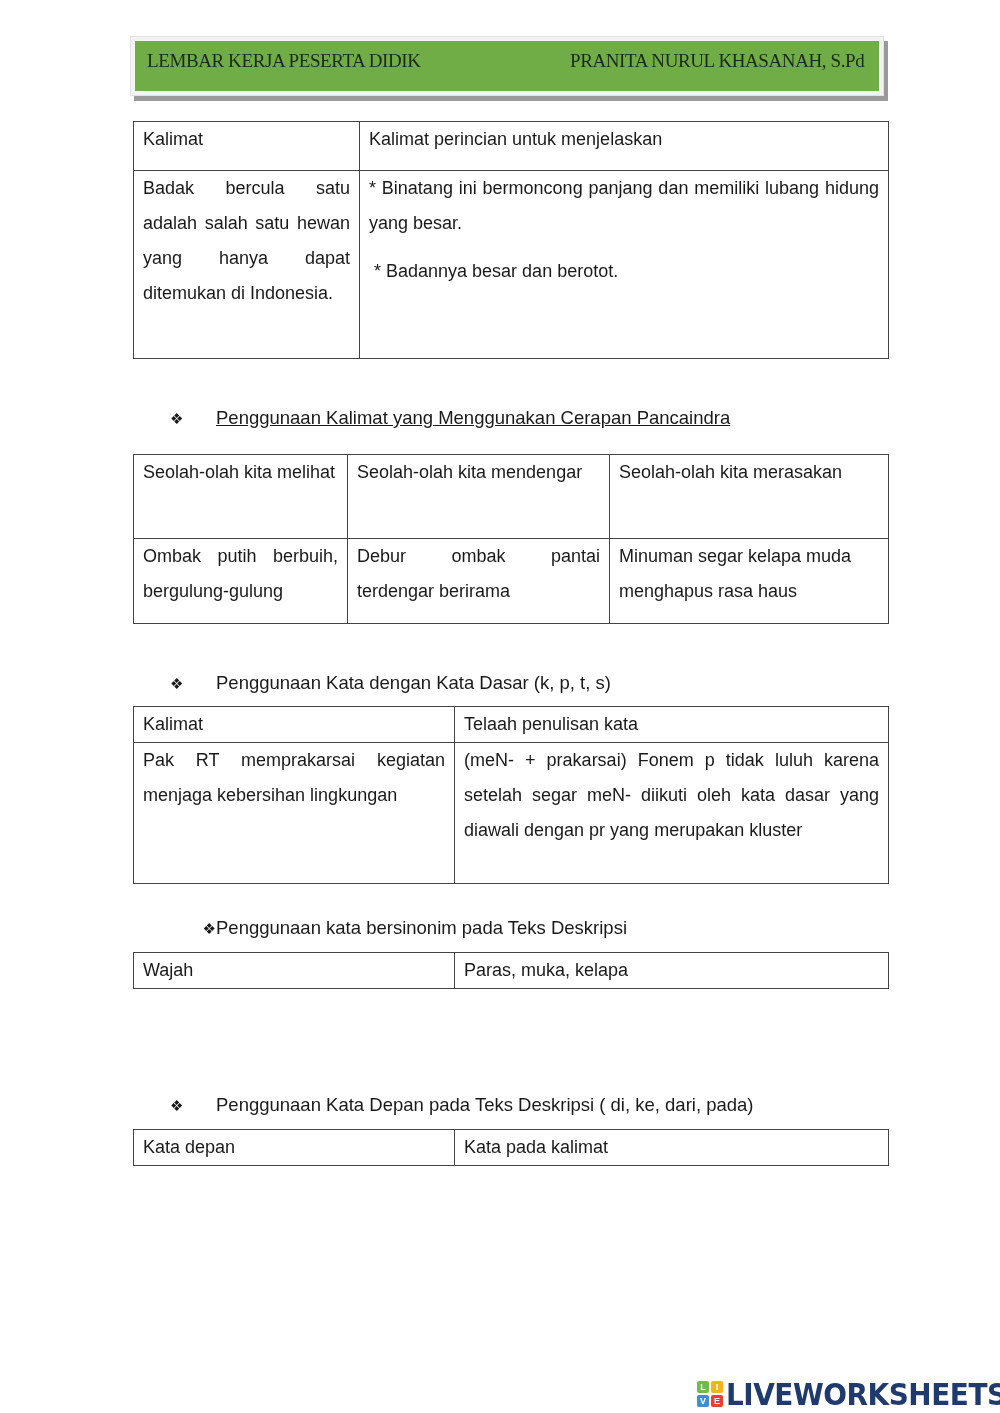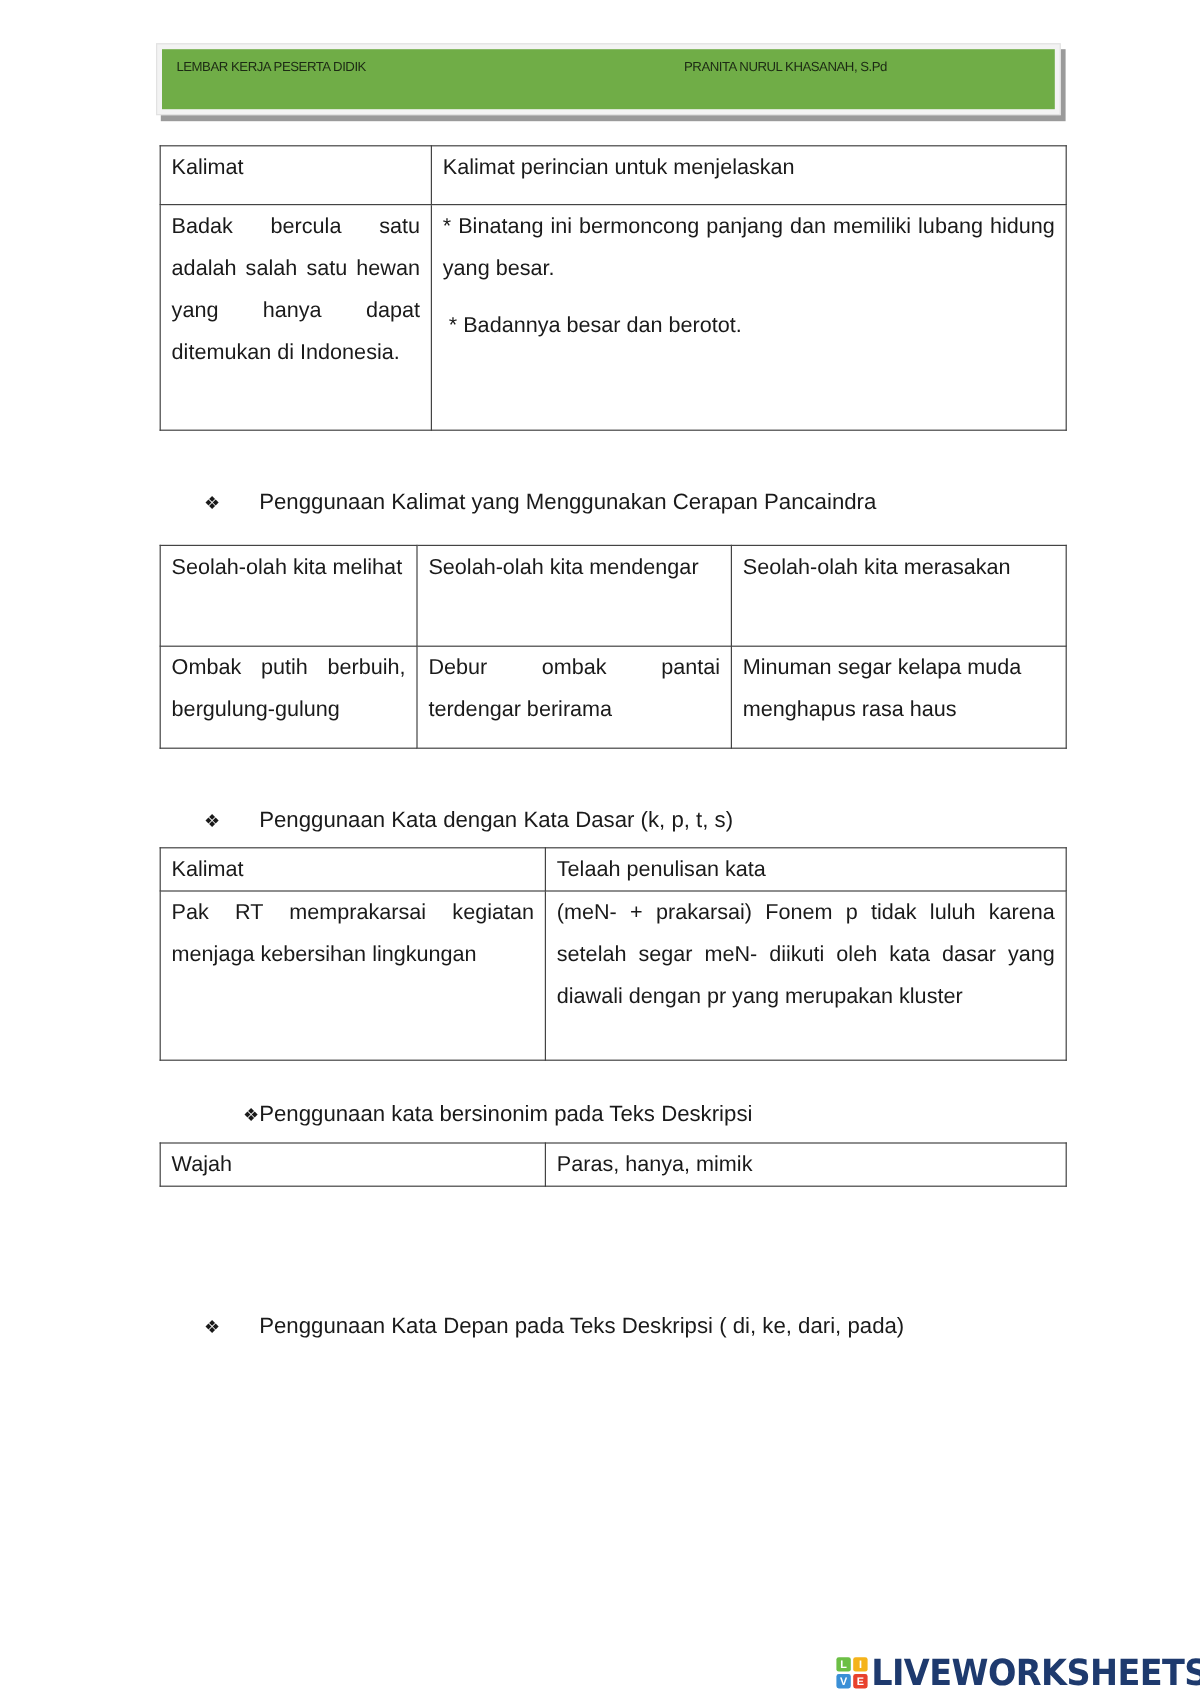--- a/index.html
+++ b/index.html
@@ -3,22 +3,22 @@
 <meta charset="utf-8">
 <style>
   html, body { margin: 0; padding: 0; background: #ffffff; }
   body { width: 1000px; height: 1413px; position: relative; overflow: hidden;
          font-family: "Liberation Sans", sans-serif; color: #1a1a1a; }
 
   .hdr-outer { position: absolute; left: 130px; top: 36px; width: 752px; height: 58px;
                background: #f3f3f3; border: 1px solid #e2e2e2;
                box-shadow: 4px 5px 0 #9a9a9a; }
   .hdr-green { position: absolute; left: 4px; top: 4px; right: 4px; bottom: 4px; background: #70ad47; }
-  .hdr-left, .hdr-right { position: absolute; top: 9px; font-size: 11px; color: #1c2a14;
-                          font-family: Liberation Sans, sans-serif; letter-spacing: -0.4px; }
+  .hdr-left, .hdr-right { position: absolute; top: 9px; font-size: 19px; color: #1c2a14;
+                          font-family: Liberation Serif, serif; letter-spacing: -0.4px; }
   .hdr-left { left: 12px; }
   .hdr-right { left: 435px; }
 
   table.doc { position: absolute; left: 133px; width: 755px; border-collapse: collapse; table-layout: fixed; }
   table.doc td { border: 1px solid #444; vertical-align: top; padding: 0 9px; font-size: 18px; line-height: 35px; }
   .just { text-align: justify; text-align-last: auto; }
 
   .section { position: absolute; left: 170px; font-size: 18.5px; line-height: 24px; }
   .bullet { display: inline-block; width: 46px; font-size: 15px; }
 
@@ -51,21 +51,21 @@
   <tr style="height:188px">
     <td class="just" style="padding-top:0;">Badak bercula satu adalah salah satu hewan yang hanya dapat ditemukan di Indonesia.</td>
     <td>
       <div class="just">* Binatang ini bermoncong panjang dan memiliki lubang hidung yang besar.</div>
       <div style="margin-top:13px; padding-left:5px;">* Badannya besar dan berotot.</div>
     </td>
   </tr>
 </tbody>
   </table>
 
-<div class="section" style="top:406px;">
+<div class="section" style="top:406px;text-decoration:underline;">
   <span class="bullet">❖</span><span>Penggunaan Kalimat yang Menggunakan Cerapan Pancaindra</span>
 </div>
 <table class="doc" style="top:454px;">
   <colgroup>
       <col style="width:214px">
       <col style="width:262px">
       <col style="width:279px">
     </colgroup>
   <tbody>
       <tr style="height:84px">
@@ -105,34 +105,38 @@
   <span class="bullet">❖</span><span>Penggunaan kata bersinonim pada Teks Deskripsi</span>
 </div>
 <table class="doc" style="top:952px;">
   <colgroup>
       <col style="width:321px">
       <col style="width:434px">
     </colgroup>
   <tbody>
   <tr style="height:36px">
     <td>Wajah</td>
-    <td>Paras, hanya, mimik</td>
+    <td>Paras, muka, kelapa</td>
   </tr>
 </tbody>
   </table>
 
 <div class="section" style="top:1093px;">
   <span class="bullet">❖</span><span>Penggunaan Kata Depan pada Teks Deskripsi ( di, ke, dari, pada)</span>
 </div>
 <table class="doc" style="top:1129px;">
   <colgroup>
       <col style="width:321px">
       <col style="width:434px">
     </colgroup>
   <tbody>
+      <tr style="height:35px">
+    <td>Kata depan</td>
+    <td>Kata pada kalimat</td>
+  </tr>
 </tbody>
   </table>
 
 <div class="logo">
   <div class="logo-grid">
     <span style="background:#6cbf45">L</span>
     <span style="background:#f5b31a">I</span>
     <span style="background:#3a8fd6">V</span>
     <span style="background:#e8412c">E</span>
   </div>

